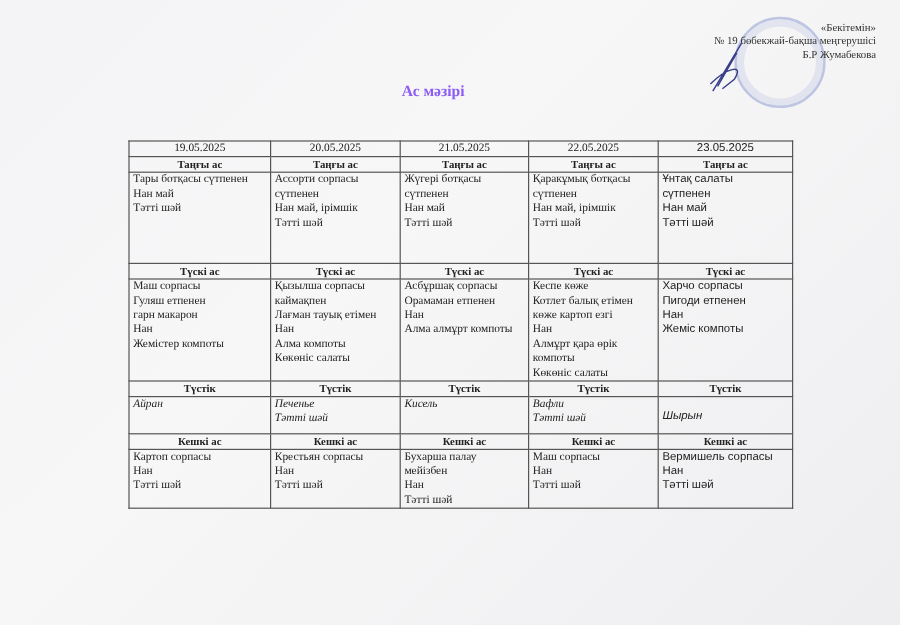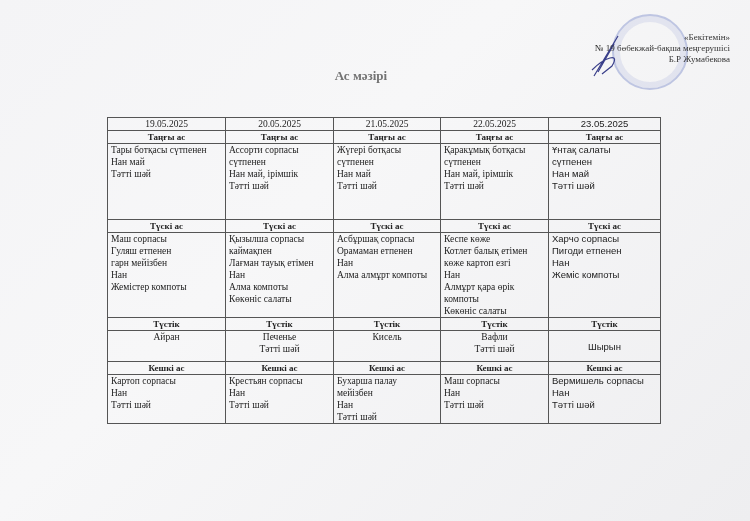--- a/index.html
+++ b/index.html
@@ -3,49 +3,49 @@
 <meta charset="utf-8">
 <style>
   html, body { margin:0; padding:0; }
   body {
     width:750px; height:521px; overflow:hidden;
     background: linear-gradient(135deg, #f4f4f6 0%, #f7f7f8 40%, #eeeef0 100%);
     font-family: "Liberation Serif", "DejaVu Serif", serif;
     color:#222; position:relative;
   }
   .approval {
-    position:absolute; left:560px; top:32px; width:170px;
+    position:absolute; left:560px; top:18px; width:170px;
     font-size:9px; line-height:11px; text-align:right; color:#333;
   }
   .approval div { white-space:nowrap; }
   .stamp {
     position:absolute; left:612px; top:14px; width:72px; height:72px;
     border-radius:50%; border:2px solid rgba(90,110,190,0.35);
     box-shadow: inset 0 0 0 6px rgba(90,110,190,0.12);
   }
   .signature {
     position:absolute; left:588px; top:30px; width:40px; height:50px;
   }
   .title {
     position:absolute; left:0; width:722px; top:68px; text-align:center;
-    font-size:13px; font-weight:bold; color:#737373;
+    font-size:13px; font-weight:bold; color:#8b5cf6;
   }
   table.menu {
     position:absolute; left:107px; top:117px;
     width:553px; border-collapse:collapse; table-layout:fixed;
     font-size:9.5px; line-height:12px;
   }
   table.menu td {
     border:1px solid #555; padding:0 3px; vertical-align:top;
   }
   td.date { text-align:center; height:11px; font-size:9.5px; }
   td.meal { text-align:center; font-weight:bold; height:10px; font-size:9px;margin-top:36px; }
   td.items { height:75px; }
   td.items.lunch { height:82px; }
-  td.items.snack { height:30px; text-align:center; }
+  td.items.snack { height:30px; text-align:left;font-style:italic; }
   td.items.dinner { height:44px; }
   td.sans { font-family:"Liberation Sans", "DejaVu Sans", sans-serif; font-size:9.5px; }
   .line { display:block; }
   td.snack .v-mid { display:block; padding-top:10px; }
 </style>
 </head>
 <body>
 
 <div class="stamp"></div>
 <svg class="signature" viewBox="0 0 40 50">
@@ -118,21 +118,21 @@
         <td class="meal">Түскі ас</td>
         <td class="meal">Түскі ас</td>
         <td class="meal">Түскі ас</td>
         <td class="meal">Түскі ас</td>
         <td class="meal">Түскі ас</td>
       </tr>
       <tr>
         <td class="items lunch">
           <span class="line">Маш сорпасы</span>
           <span class="line">Гуляш етпенен</span>
-          <span class="line">гарн мейізбен</span>
+          <span class="line">гарн макарон</span>
           <span class="line">Нан</span>
           <span class="line">Жемістер компоты</span>
         </td>
         <td class="items lunch">
           <span class="line">Қызылша сорпасы</span>
           <span class="line">каймақпен</span>
           <span class="line">Лағман тауық етімен</span>
           <span class="line">Нан</span>
           <span class="line">Алма компоты</span>
           <span class="line">Көкөніс салаты</span>

